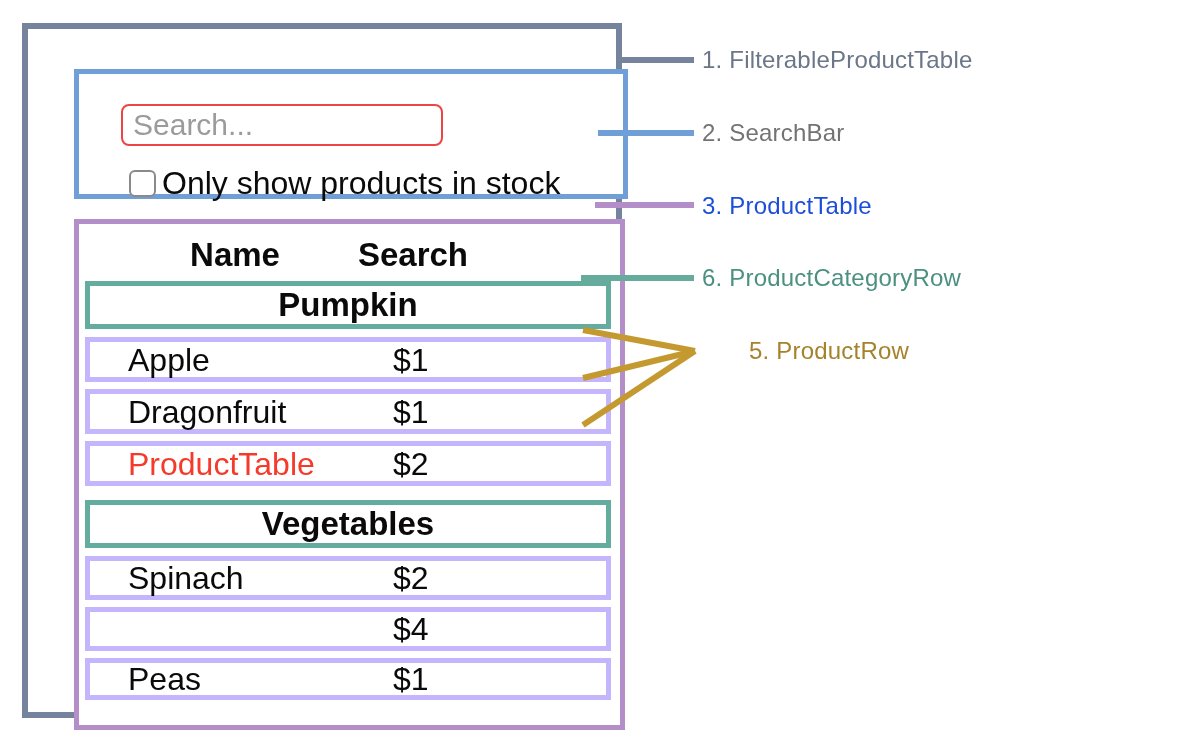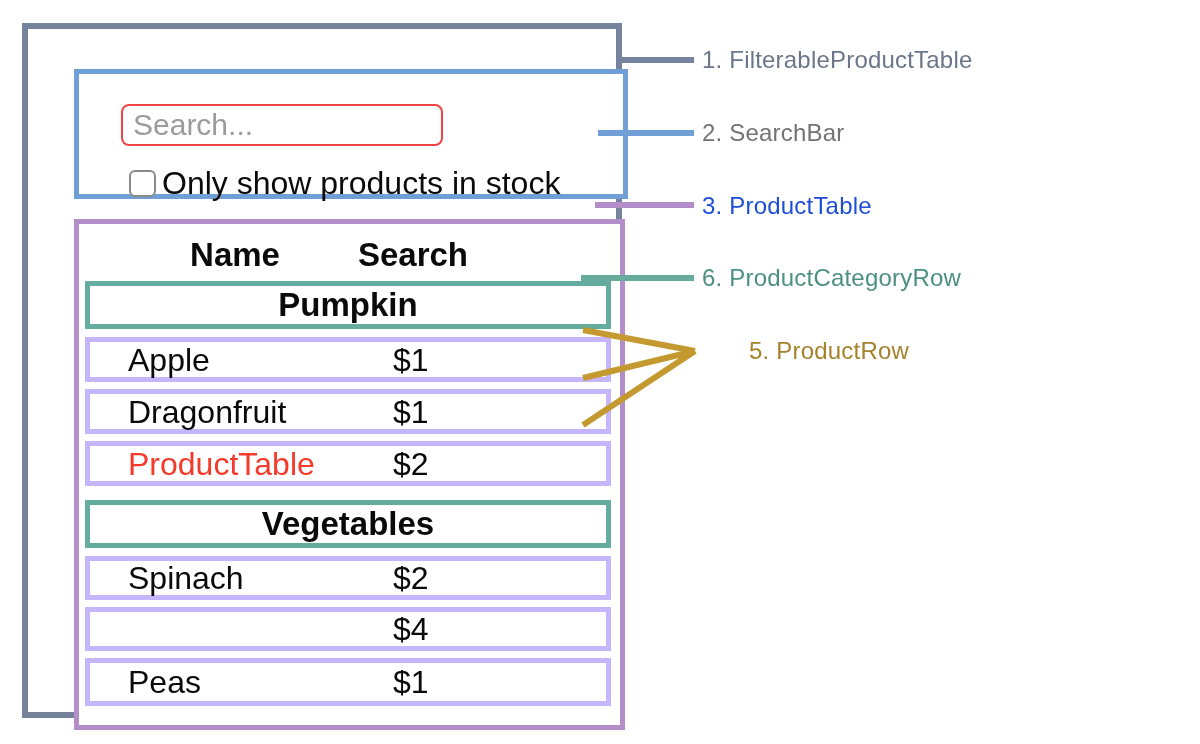--- a/index.html
+++ b/index.html
@@ -121,21 +121,21 @@
         <span class="category-text">Vegetables</span>
       </div>
 
       <div class="trow product-row" style="top:332px;height:44px;padding-left:24px;">
         <span class="prod-name">Spinach</span>
         <span class="prod-price">$2</span>
       </div>
       <div class="trow product-row" style="top:383px;height:44px;">
         <span class="prod-price">$4</span>
       </div>
-      <div class="trow product-row" style="top:434px;height:48px;">
+      <div class="trow product-row" style="top:434px;height:42px;">
         <span class="prod-name">Peas</span>
         <span class="prod-price">$1</span>
       </div>
     </div>
   </div>
 
   <div class="connector conn-1"></div>
   <div class="connector conn-2"></div>
   <div class="connector conn-3"></div>
   <div class="connector conn-4"></div>

